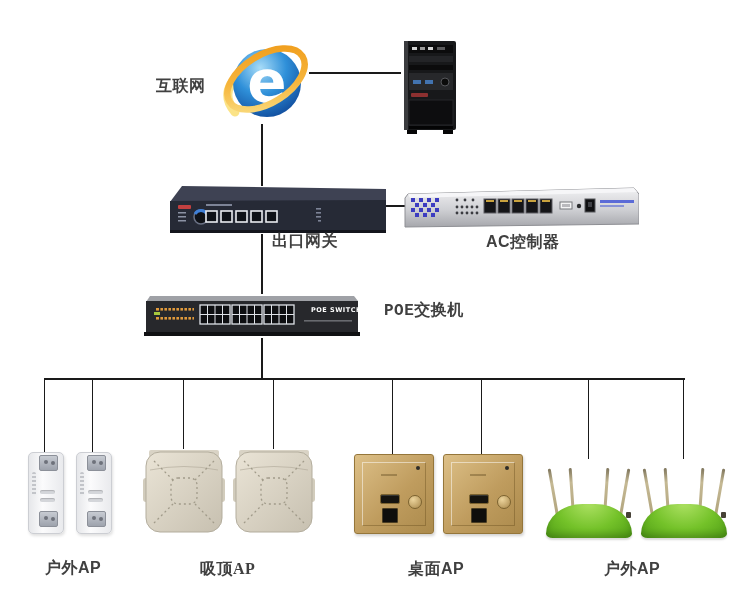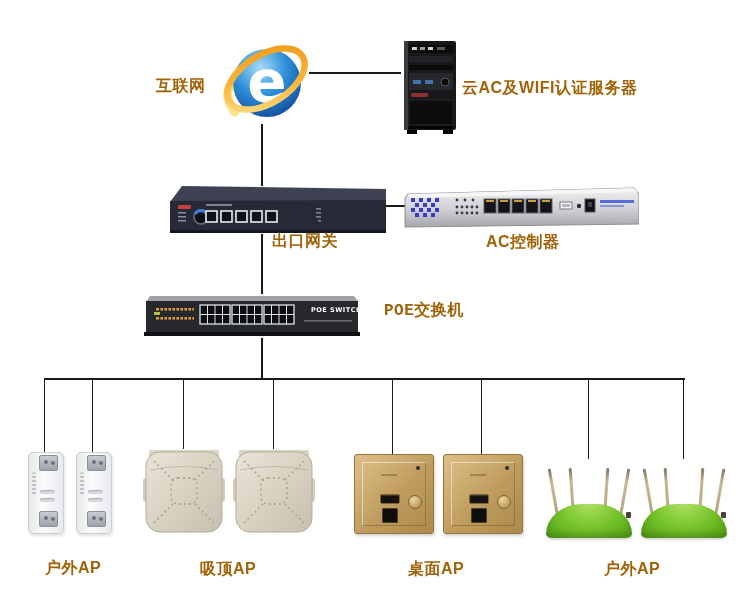--- a/index.html
+++ b/index.html
@@ -1,18 +1,18 @@
 <!DOCTYPE html>
 <html><head>
 <meta charset="utf-8">
 <style>
   html,body{margin:0;padding:0;background:#fff;}
   #canvas{position:relative;width:750px;height:608px;background:#ffffff;overflow:hidden;
           font-family:"Liberation Sans",sans-serif;}
-  .lbl{position:absolute;color:#a16207;font-size:16px;font-weight:600;white-space:nowrap;letter-spacing:.5px;}
+  .lbl{position:absolute;color:#404040;font-size:16px;font-weight:600;white-space:nowrap;letter-spacing:.5px;}
   .ln{position:absolute;background:#1a1a1a;}
   .dev{position:absolute;}
 
   
   .oap{position:absolute;width:36px;height:82px;}
   .oap .body{position:absolute;inset:0;border-radius:5px;border:1px solid #ccced3;
     background:linear-gradient(90deg,#e6e7ea,#fbfbfc 40%,#e9eaed);box-shadow:1px 2px 3px rgba(0,0,0,.12);}
   .oap .clampT,.oap .clampB{position:absolute;left:11px;width:17px;height:14px;border-radius:2px;
     background:linear-gradient(180deg,#c7cbd2,#9ea3ad);border:1px solid #8c9099;}
   .oap .clampT{top:3px;} .oap .clampB{bottom:7px;}
@@ -104,21 +104,20 @@
       <rect x="12" y="41" width="8" height="4" fill="#4273b0"></rect>
         <rect x="24" y="41" width="8" height="4" fill="#4273b0"></rect>
       <circle cx="44" cy="43" r="4" fill="#0b0b0b" stroke="#55565a" stroke-width="1"></circle>
       <rect x="10" y="54" width="17" height="4" rx="1" fill="#8c3030"></rect>
       <rect x="8" y="61" width="44" height="25" fill="#0d0d0f" stroke="#26262a" stroke-width="1"></rect>
       <rect x="8" y="87" width="44" height="3" fill="#040405"></rect>
       <rect x="6" y="91" width="10" height="4" fill="#060607"></rect>
         <rect x="42" y="91" width="10" height="4" fill="#060607"></rect>
     </svg>
   </div>
-  <div class="lbl" style="left:462px;top:78px;">云AC及WIFI认证服务器</div>
 
   <div class="dev" style="left:170px;top:186px;width:216px;height:50px;">
     <svg width="216" height="50" viewBox="0 0 216 50">
       <polygon points="12,0 216,3 216,15 0,16" fill="#3e4253"></polygon>
       <polygon points="0,15 216,14 216,45 0,46" fill="#262a36"></polygon>
       <rect x="0" y="44" width="216" height="3" fill="#14161d"></rect>
       <rect x="8" y="19" width="13" height="4" rx="1" fill="#c24040"></rect>
       <rect x="8" y="26" width="8" height="1.5" fill="#8b92a4"></rect>
         <rect x="8" y="30" width="8" height="1.5" fill="#8b92a4"></rect>
       <rect x="8" y="34" width="8" height="1.5" fill="#8b92a4"></rect>
@@ -314,21 +313,21 @@
       <path d="M 7 22 Q 41 15 75 22" stroke="#b3ad9d" fill="none" stroke-width="1" opacity="0.7"></path>
       <g stroke="#a19b8a" stroke-width="1.3" stroke-dasharray="2 3" fill="none">
         <line x1="11" y1="13" x2="30" y2="32"></line>
           <line x1="71" y1="13" x2="52" y2="32"></line>
         <line x1="11" y1="75" x2="30" y2="56"></line>
           <line x1="71" y1="75" x2="52" y2="56"></line>
         <rect x="28" y="30" width="26" height="26" rx="7"></rect>
       </g>
     </svg>
   </div>
-  <div class="lbl" style="left:200px;top:559px;">吸顶AP</div>
+  <div class="lbl" style="left:200px;top:559px;font-family:Liberation Serif, serif;">吸顶AP</div>
 
   <div class="wap" style="left:354px;top:454px;">
     <div class="frame"></div>
     <div class="led"></div>
     <div class="marks"></div>
     <div class="usb"></div>
     <div class="btn"></div>
     <div class="rj45"></div>
   </div>
   <div class="wap" style="left:443px;top:454px;">

